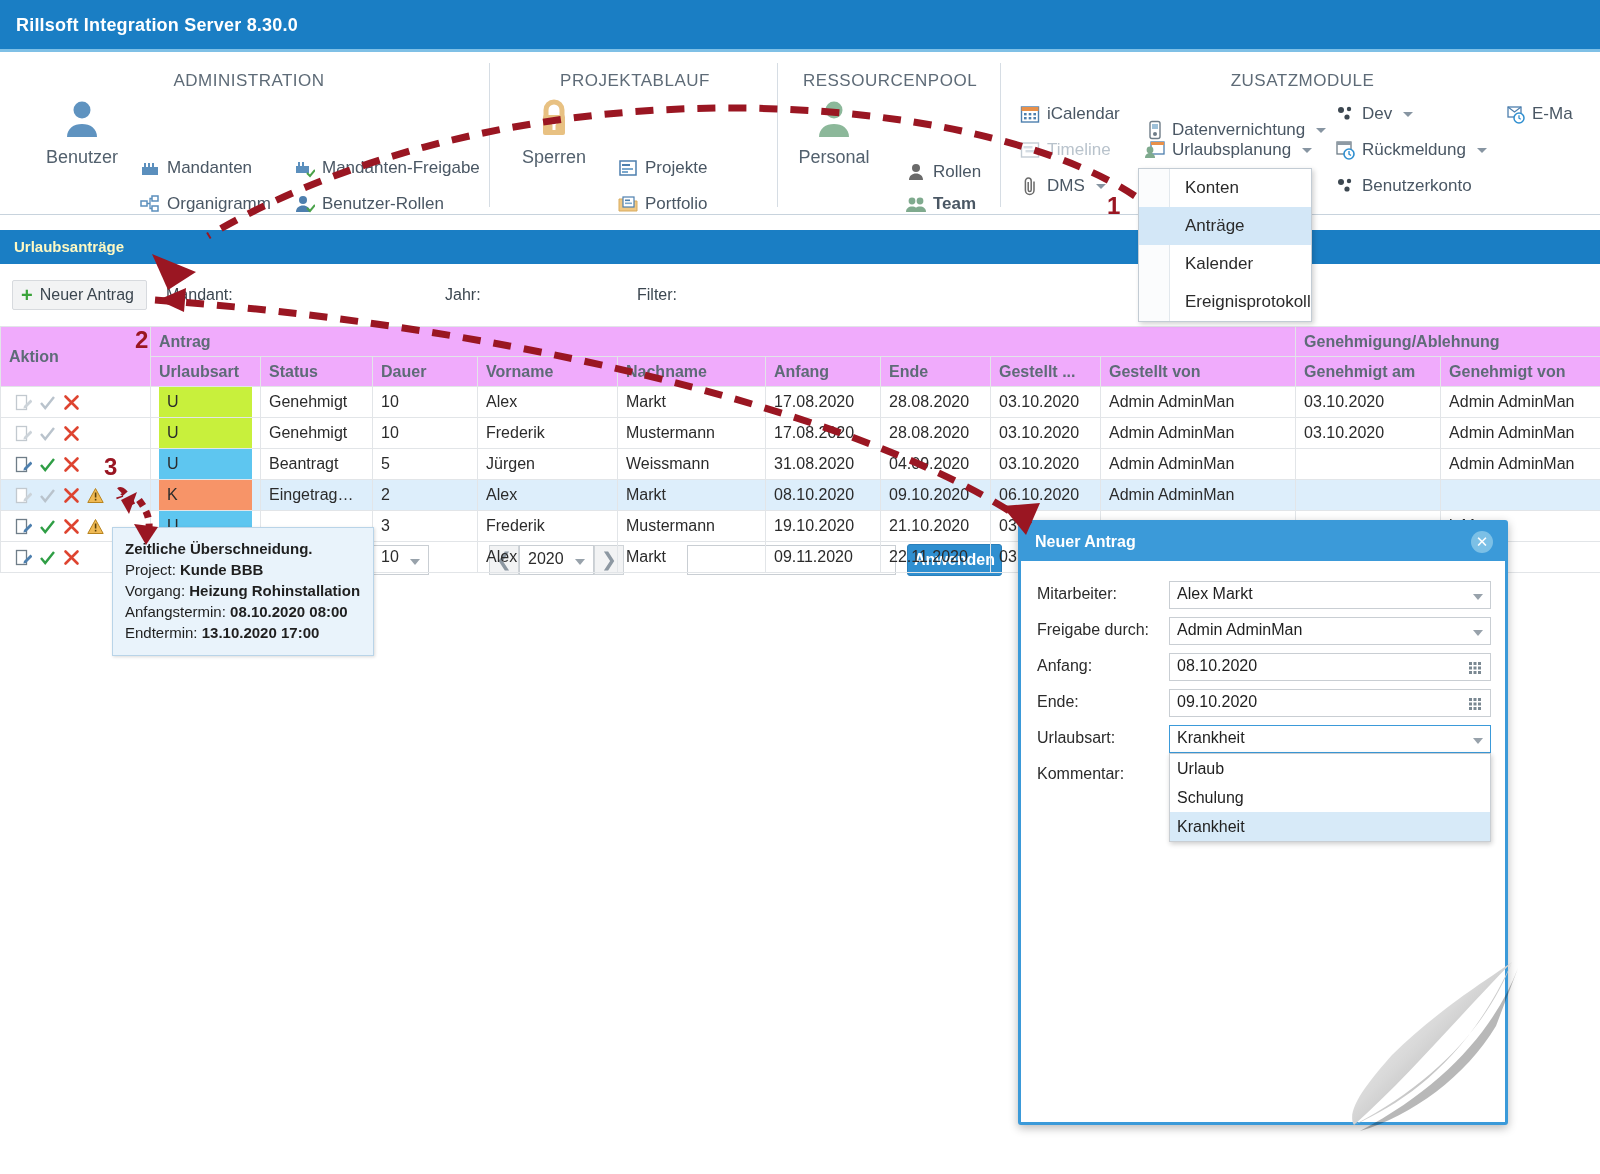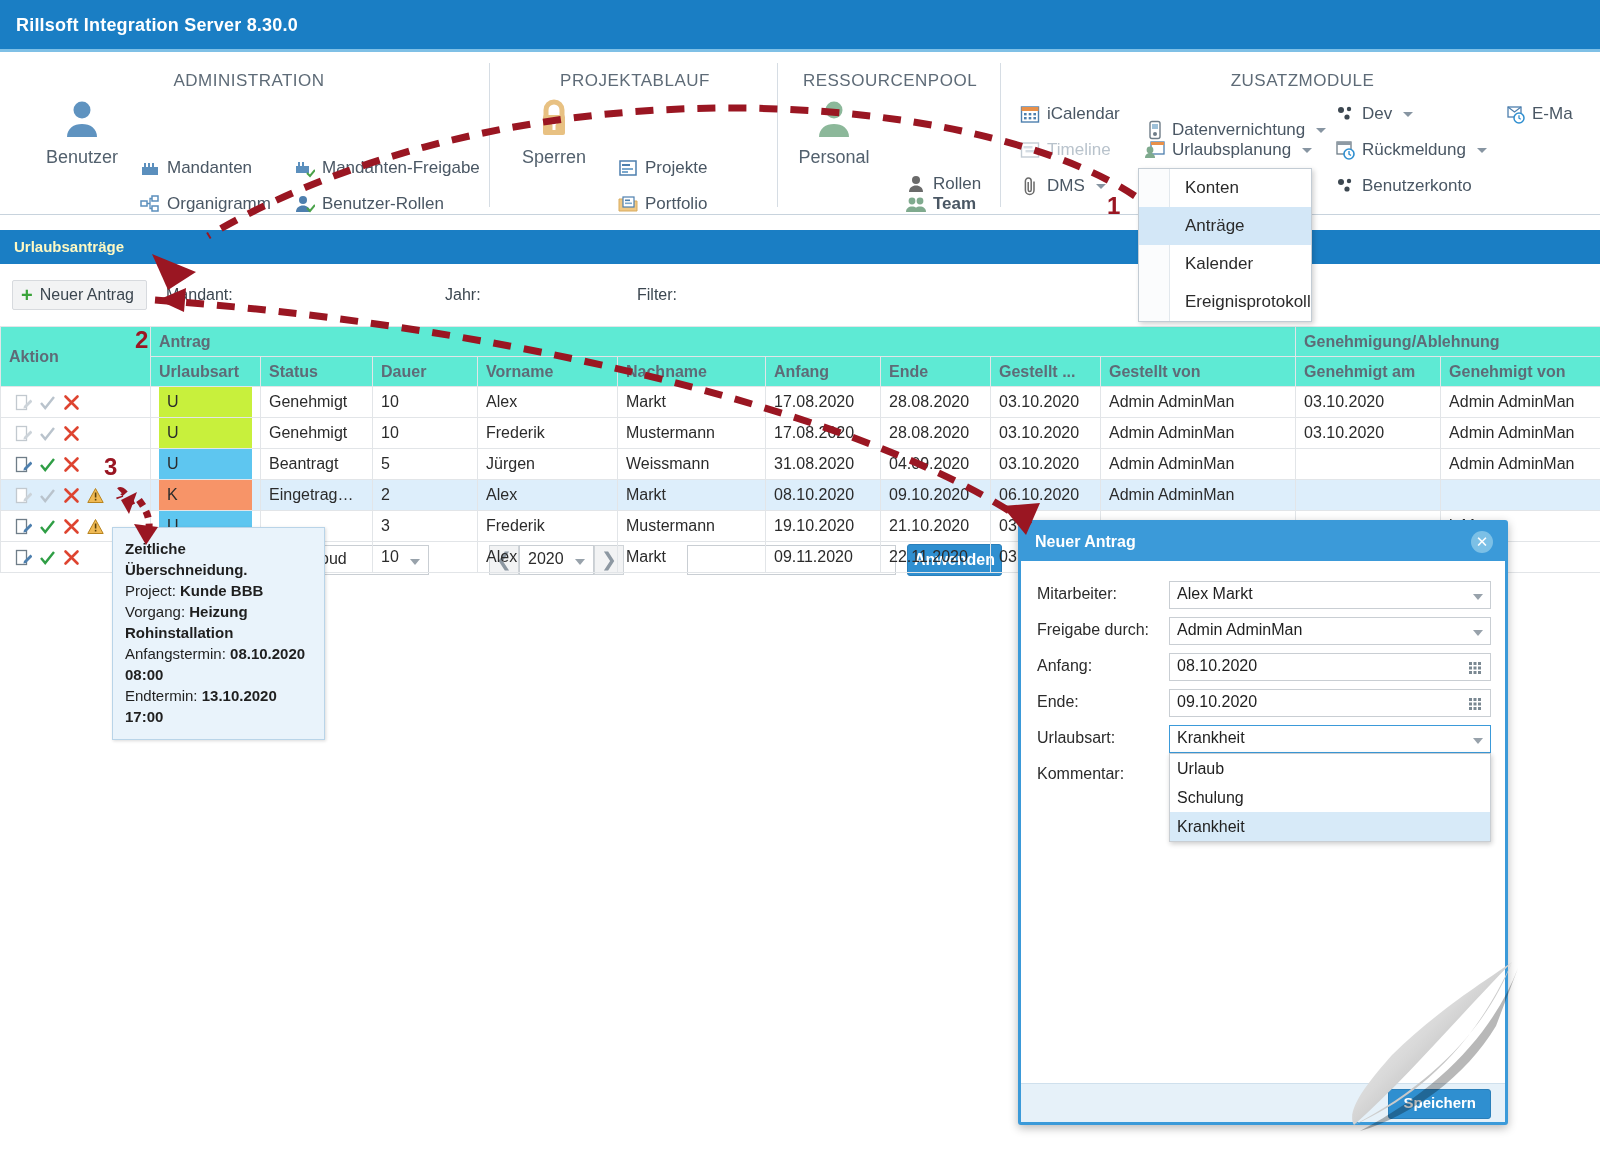--- a/index.html
+++ b/index.html
@@ -103,35 +103,35 @@
     display:flex;align-items:center;justify-content:center;box-sizing:border-box;
   }
   
   .grid{position:absolute;left:0;top:326px;width:1600px;}
   table.g{border-collapse:collapse;width:1600px;table-layout:fixed;}
   table.g th,table.g td{
     border:1px solid #e2e5e8;font-size:16px;color:#2b2b2b;
     padding:0 8px;height:30px;box-sizing:border-box;
   }
   table.g th{
-    background:#5eead4;color:#5e6b77;font-weight:bold;text-align:left;
+    background:#f0abfc;color:#5e6b77;font-weight:bold;text-align:left;
     height:30px;
   }
   th.grp{text-align:center;}
   tr.hl td{background:#ddeefb;}
   tr.hl{outline:none;}
   td.red{color:#e8231a;}
   td.act{padding:0 4px;}
   .acts{display:flex;align-items:center;gap:7px;padding-left:6px;}
   .ic-edit,.ic-ok,.ic-no,.ic-warn{display:inline-block;width:17px;height:17px;position:relative;}
   .vtype{height:30px;line-height:30px;padding-left:8px;font-size:16px;color:#2b2b2b;}
   td.vt{padding:0;}
   
   .tooltip{
-    position:absolute;left:112px;top:527px;width:213px;
+    position:absolute;left:112px;top:527px;width:262px;
     background:#e9f3fb;border:1px solid #b9d4e8;
     padding:10px 12px 12px 12px;box-sizing:border-box;
     box-shadow:1px 1px 3px rgba(0,0,0,.15);z-index:30;
     font-size:15px;color:#1f1f1f;line-height:21px;
   }
   .tooltip b{font-weight:bold;}
   
   .dialog{
     position:absolute;left:1018px;top:520px;width:490px;height:605px;
     background:#fff;border:3px solid #3b9ad9;border-radius:3px;
@@ -328,21 +328,21 @@
     <div class="rib-title">RESSOURCENPOOL</div>
     <div class="big-btn" style="left:0px;top:42px;">
       <span class="ico" style="width:44px;height:44px;display:inline-block;">
         <svg width="44" height="44" viewBox="0 0 44 44">
             <circle cx="22" cy="13" r="8.5" fill="#8cb89a"></circle>
             <path d="M7 40c0-8.5 6.8-13 15-13s15 4.5 15 13z" fill="#8cb89a"></path>
           </svg>
       </span>
       <div class="lbl">Personal</div>
     </div>
-    <div class="rib-item" style="left:124px;top:116px;">
+    <div class="rib-item" style="left:124px;top:104px;">
       <span class="ico">
         <svg width="20" height="20" viewBox="0 0 20 20">
             <circle cx="10" cy="6" r="4" fill="#6a6a6a"></circle>
             <path d="M3 18c0-4.3 3.2-6.5 7-6.5s7 2.2 7 6.5z" fill="#6a6a6a"></path>
           </svg>
       </span>
       <span>Rollen</span>
     </div>
     <div class="rib-item" style="left:124px;top:136px;font-weight:bold;">
       <span class="ico">
@@ -822,23 +822,20 @@
 
     <div class="opt-list" style="top:192px;">
       <div class="opt">Urlaub</div>
       <div class="opt">Schulung</div>
       <div class="opt sel">Krankheit</div>
     </div>
 
     <div class="f-label" style="top:204px;">Kommentar:</div>
     <div style="position:absolute;left:148px;top:282px;width:322px;height:210px;"></div>
   </div>
-  <div class="dlg-foot">
-    <div class="sv">Speichern</div>
-  </div>
 </div>
 
 <div class="curl">
   <svg width="180" height="175" viewBox="0 0 180 175">
     <defs>
       <linearGradient id="cg" x1="0" y1="0" x2="1" y2="1">
         <stop offset="0%" stop-color="#fdfdfd"></stop>
         <stop offset="45%" stop-color="#d9d9d9"></stop>
         <stop offset="100%" stop-color="#909090"></stop>
       </linearGradient>

